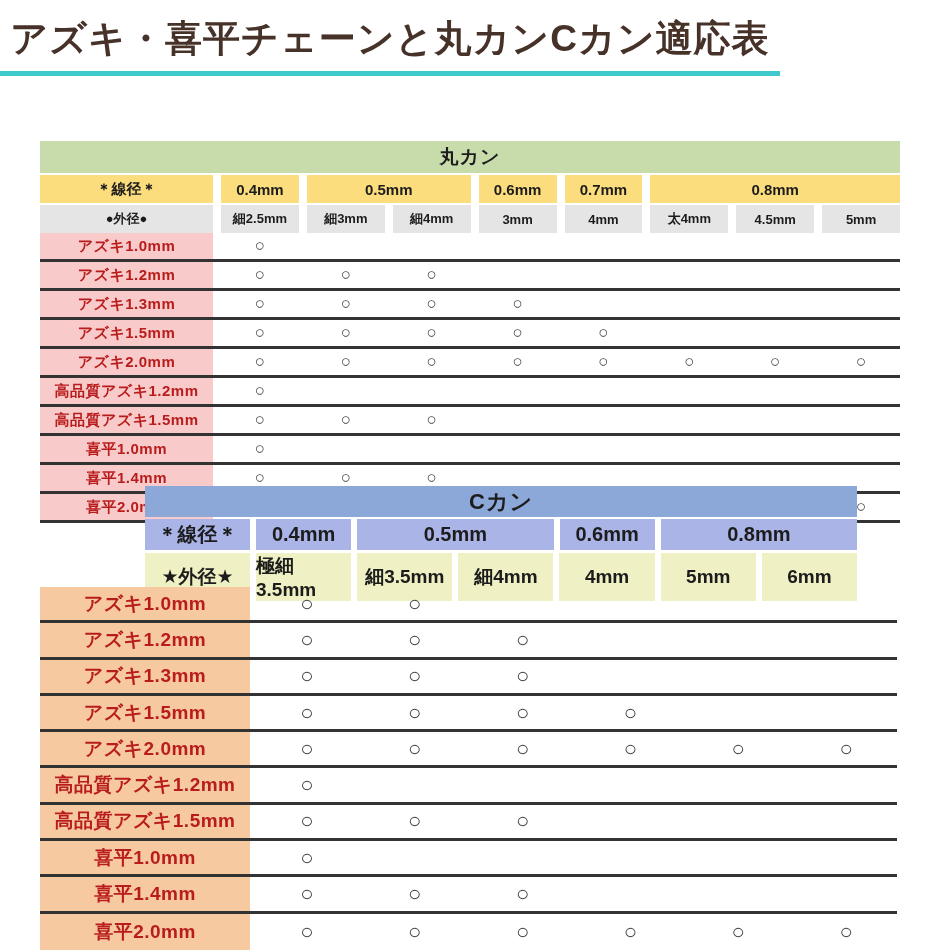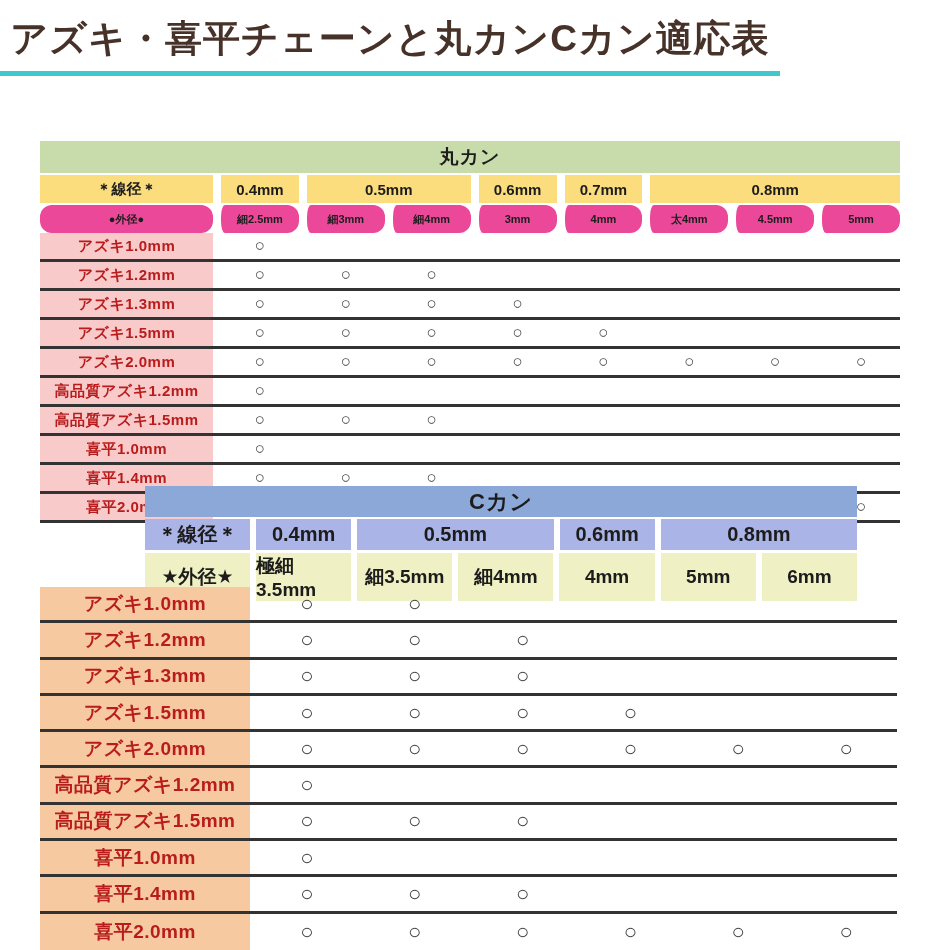--- a/index.html
+++ b/index.html
@@ -25,21 +25,21 @@
   .grid{display:grid;}
   .m-grid{grid-template-columns:173px repeat(8,1fr);}
   .c-hgrid{grid-template-columns:105px repeat(6,1fr);}
   .c-bgrid{grid-template-columns:210px repeat(6,1fr);}
 
   .cell{display:flex;align-items:center;justify-content:center;font-weight:bold;color:#1c1c1c;box-sizing:border-box;}
 
   .m-wire{height:28px;margin-top:2px;}
   .m-od{height:28px;margin-top:2px;}
   .m-wire .cell{background:#fbdd7d;font-size:15px;}
-  .m-od .cell{background:#ec4899;font-size:11px;border-radius:12px;}
+  .m-od .cell{background:#e5e5e5;font-size:13px;}
   .m-wire .cell.gap,.m-od .cell.gap{border-left:8px solid #ffffff;}
 
   .c-wire{height:31px;margin-top:2px;}
   .c-od{height:32px;margin-top:3px;}
   .c-wire .cell{background:#abb4e6;font-size:20px;}
   .c-od .cell{background:#eff0c3;font-size:19px;}
   .c-wire .cell.gap,.c-od .cell.gap{border-left:6px solid #ffffff;}
 
   .m-row{height:29px;border-bottom:3px solid #333333;box-sizing:border-box;}
   .c-row{height:36.3px;border-bottom:3px solid #333333;box-sizing:border-box;}

